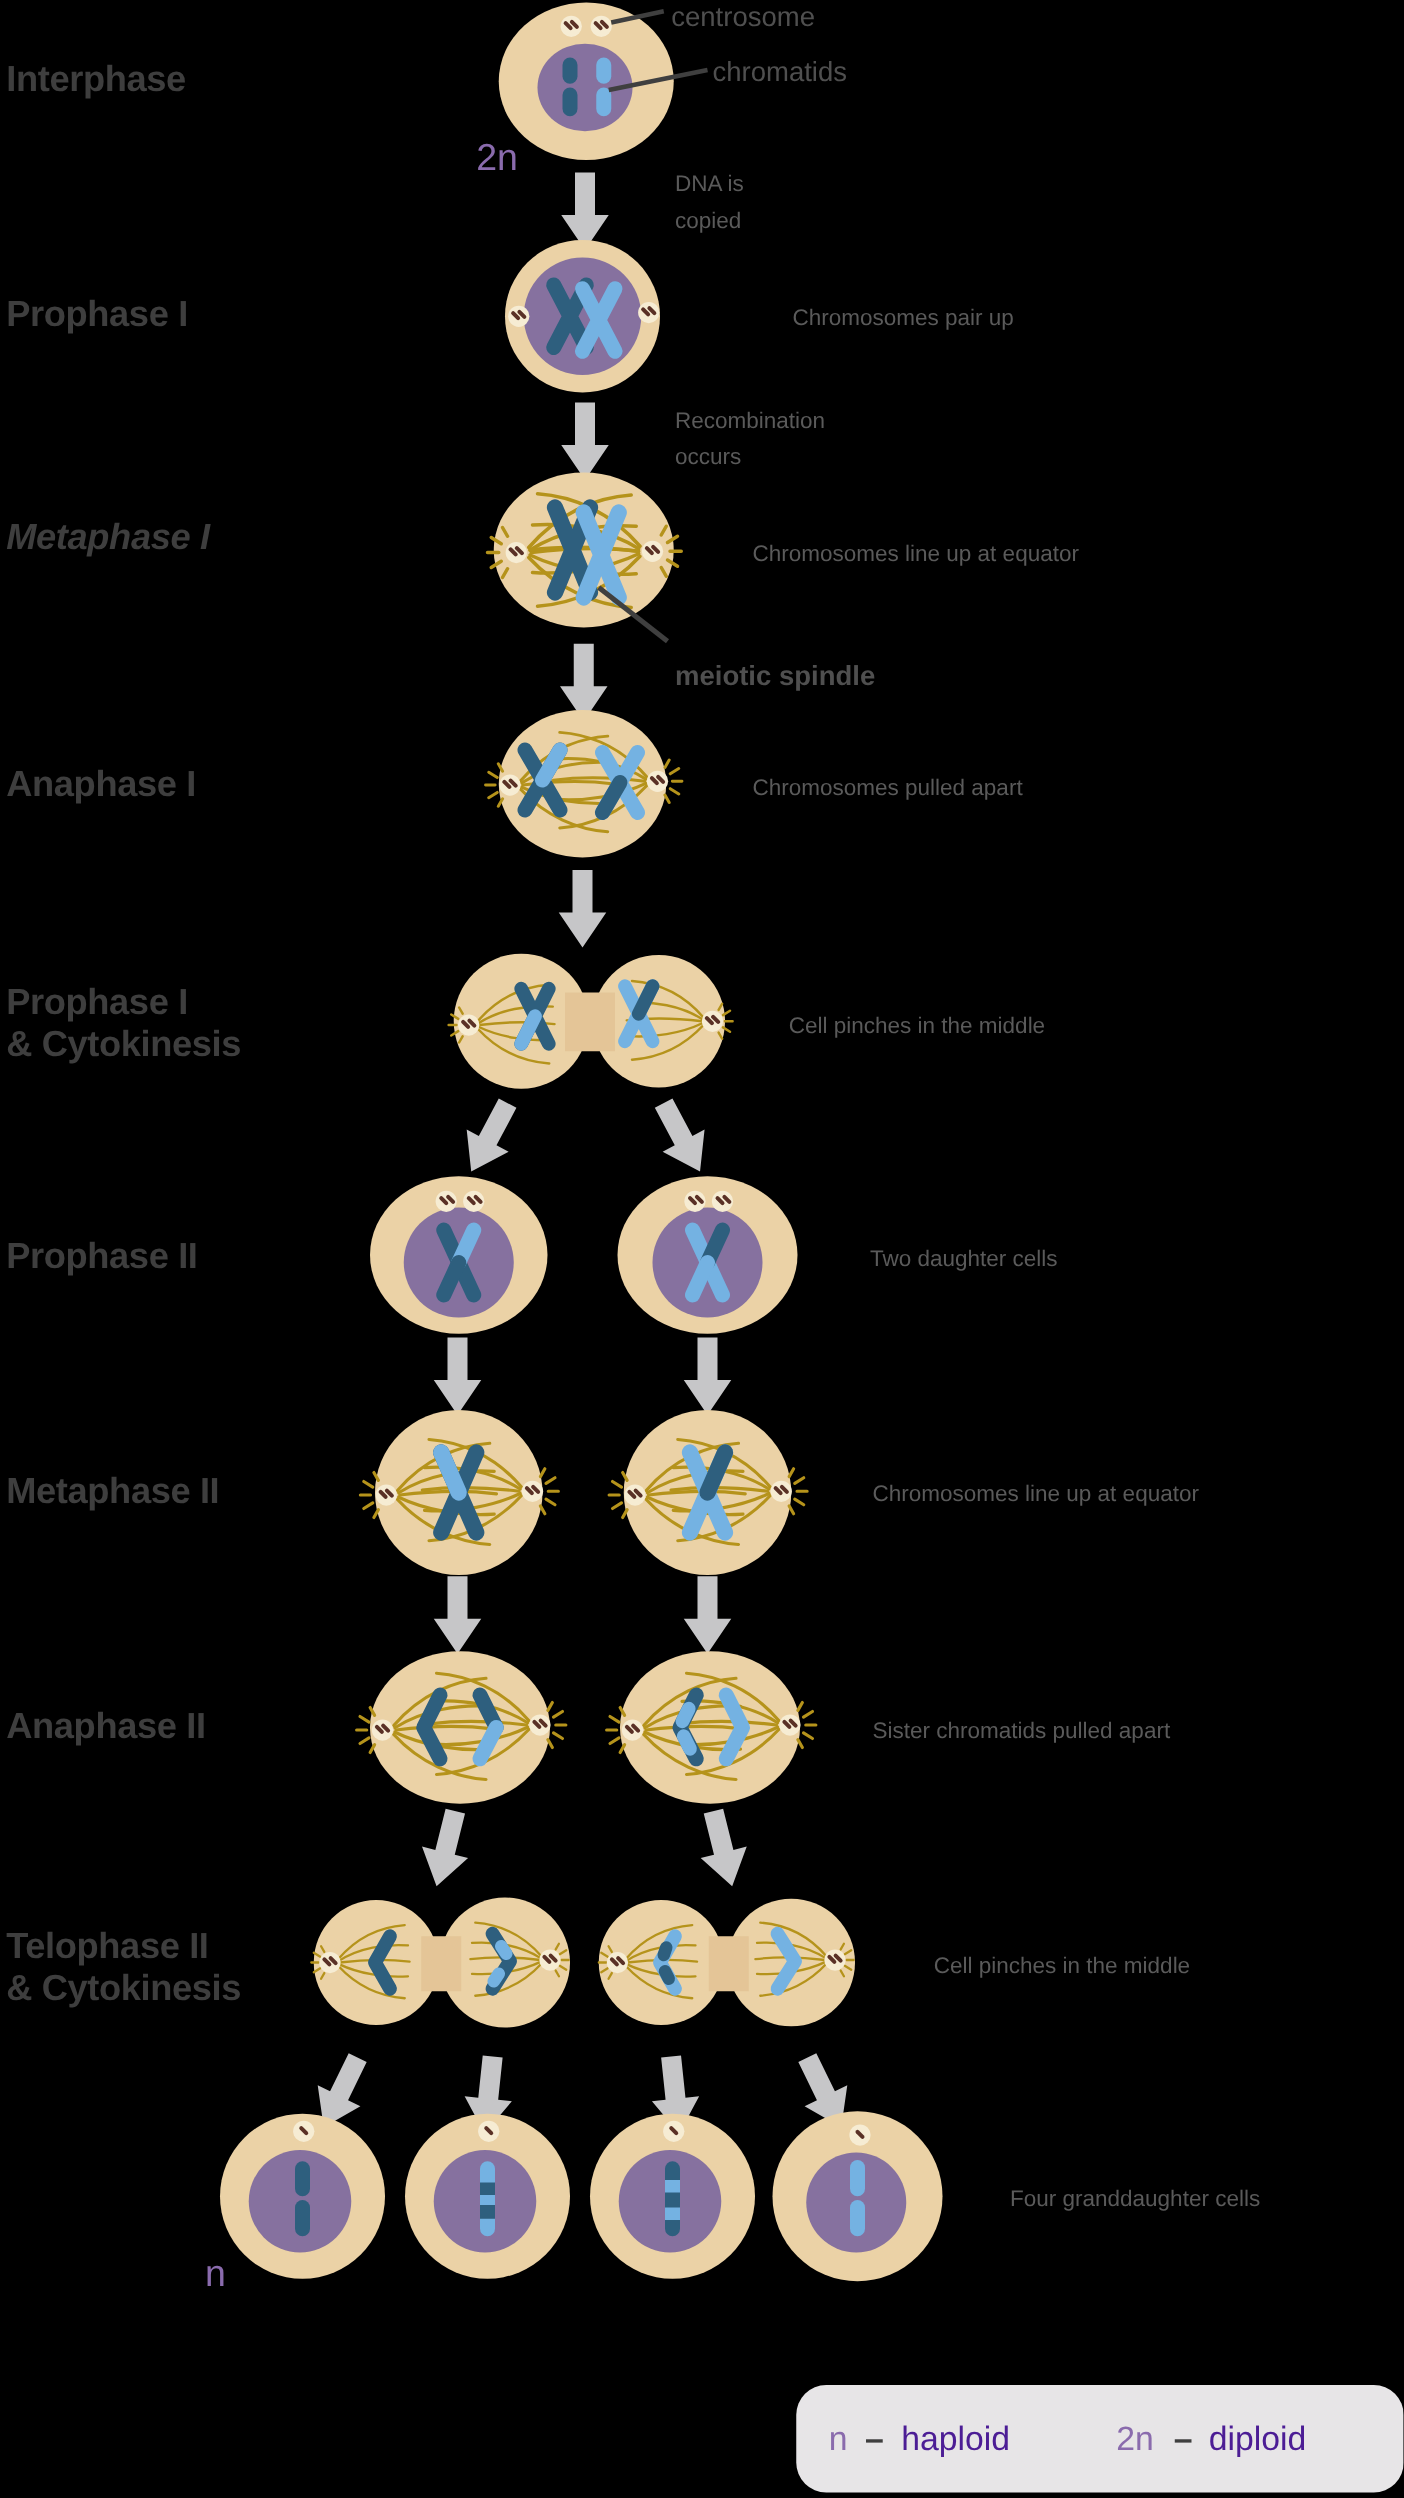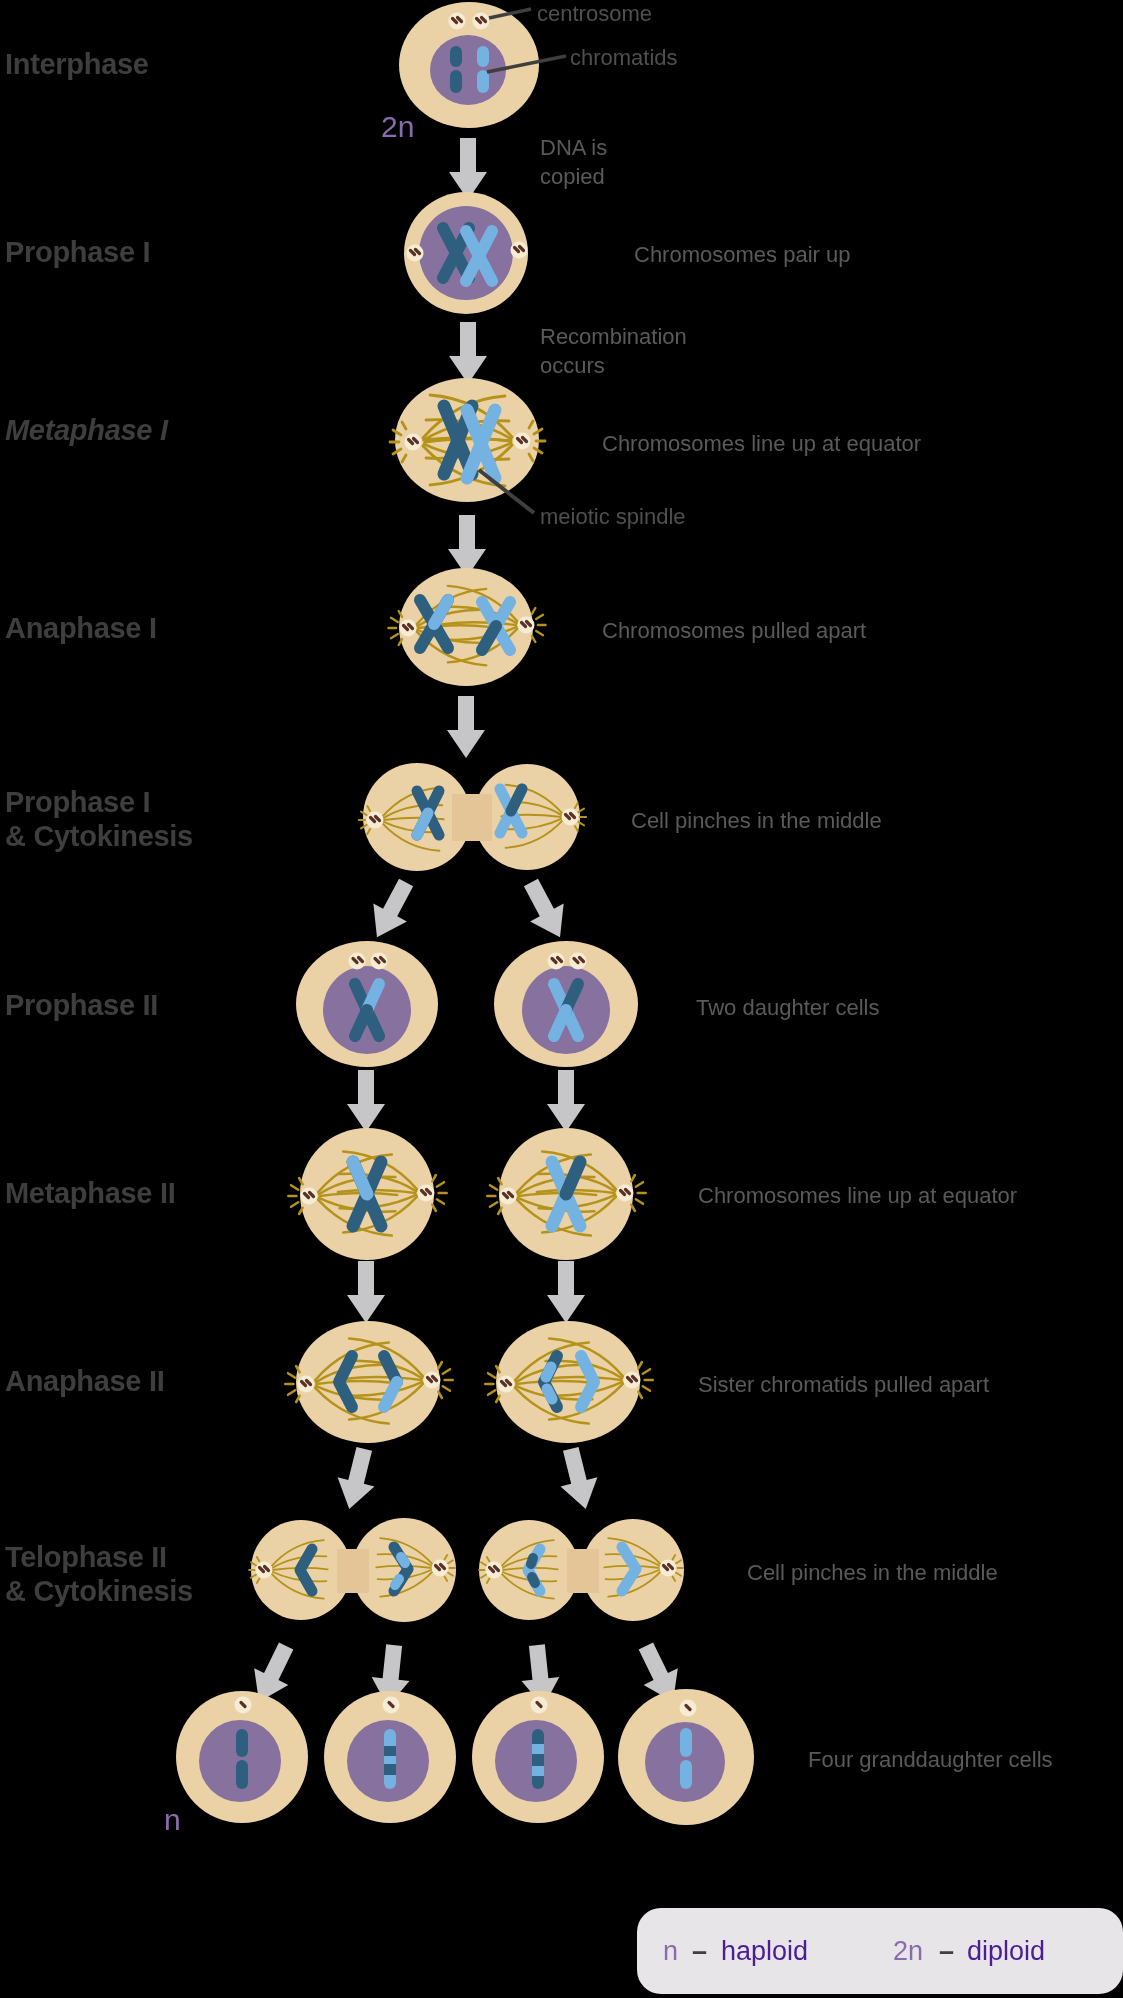--- a/index.html
+++ b/index.html
@@ -1,21 +1,21 @@
 <!DOCTYPE html>
 <html><head>
 <meta charset="utf-8">
 <style>
   html,body{margin:0;padding:0;background:#000;}
   #canvas{position:relative;width:1123px;height:1998px;background:#000;overflow:hidden;
           font-family:"Liberation Sans",sans-serif;}
   #art{position:absolute;left:0;top:0;}
   .txt{position:absolute;white-space:nowrap;}
   .stage{font-size:29px;font-weight:700;color:#3e3e3e;letter-spacing:-0.3px;line-height:33px;}
-  .ann{font-size:22px;font-weight:400;color:#5a5a5a;line-height:29px;}
+  .ann{font-size:18px;font-weight:400;color:#5a5a5a;line-height:29px;}
   .callout{font-size:22px;color:#4f4f4f;}
   .ploidy{font-size:30px;color:#8a6bad;}
   .legend-box{position:absolute;left:637px;top:1908px;width:486px;height:86px;
               background:#e7e5e7;border-radius:24px;}
   .legend-sym{position:absolute;top:28px;font-size:27px;color:#8a6bad;}
   .legend-sep{position:absolute;top:28px;font-size:27px;font-weight:700;color:#3f3f3f;}
   .legend-term{position:absolute;top:28px;font-size:27px;color:#4c1d95;}
 </style>
 </head>
 <body>
@@ -238,21 +238,21 @@
 <div class="txt stage" style="left:5px;top:786px;">Prophase I</div>
 <div class="txt stage" style="left:5px;top:820px;">&amp; Cytokinesis</div>
 <div class="txt stage" style="left:5px;top:989px;">Prophase II</div>
 <div class="txt stage" style="left:5px;top:1177px;text-align:center;">Metaphase II</div>
 <div class="txt stage" style="left:5px;top:1365px;">Anaphase II</div>
 <div class="txt stage" style="left:5px;top:1541px;">Telophase II</div>
 <div class="txt stage" style="left:5px;top:1575px;">&amp; Cytokinesis</div>
 
 <div class="txt callout" style="left:537px;top:1px;">centrosome</div>
 <div class="txt callout" style="left:570px;top:45px;">chromatids</div>
-<div class="txt callout" style="left:540px;top:504px;">meiotic spindle</div>
+<div class="txt callout" style="left:540px;top:528px;font-weight:bold;">meiotic spindle</div>
 
 <div class="txt ploidy" style="left:381px;top:110px;">2n</div>
 <div class="txt ploidy" style="left:164px;top:1803px;">n</div>
 
 <div class="txt ann" style="left:540px;top:133px;">
   <div>DNA is</div>
   <div>copied</div>
 </div>
 <div class="txt ann" style="left:540px;top:322px;">
   <div>Recombination</div>

